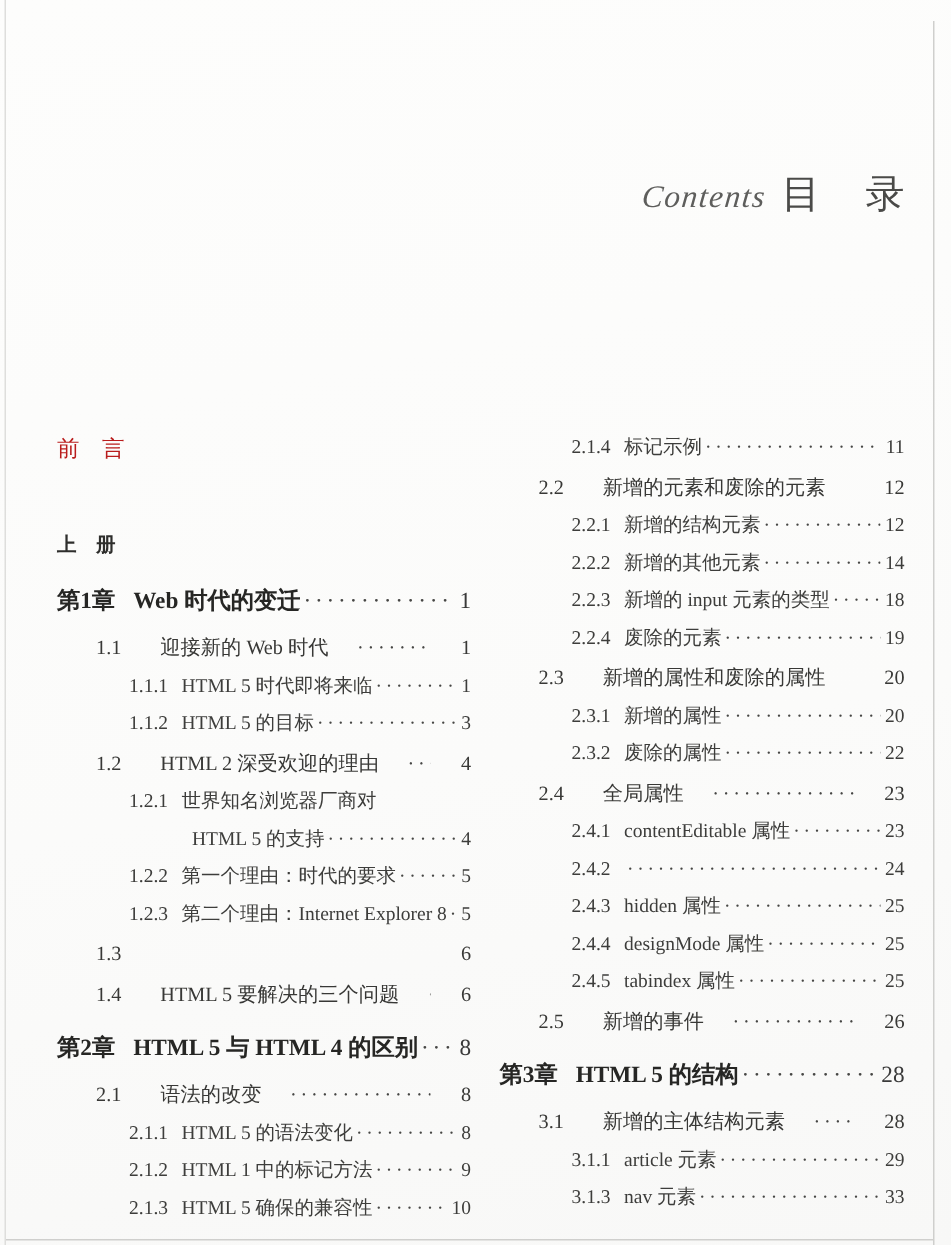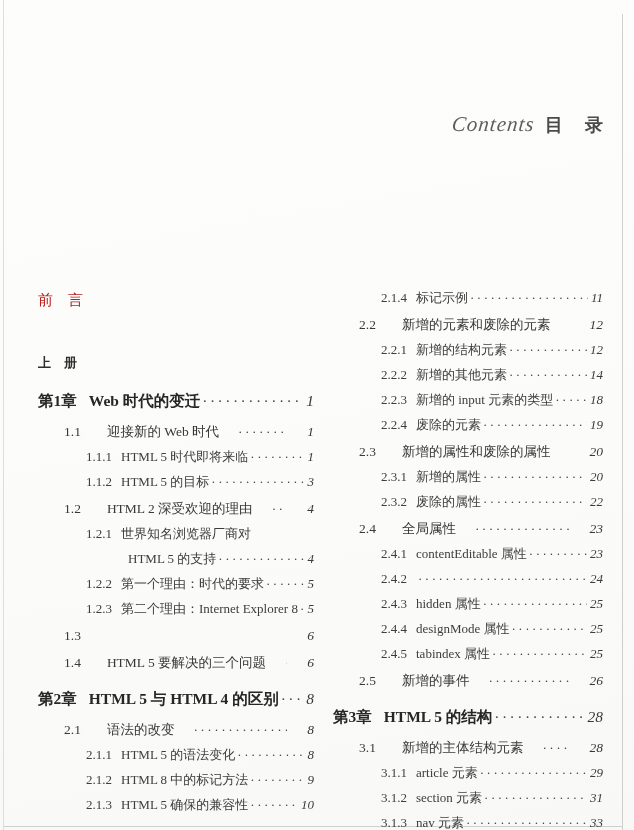--- a/index.html
+++ b/index.html
@@ -26,24 +26,23 @@
   .contents-script {
     font-style: italic;
     font-size: 21px;
     letter-spacing: 1px;
     color: #5e5e5c;
     margin-right: 10px;
     transform: skewX(-6deg);
     display: inline-block;
   }
   .cn-title {
-    font-size: 18px;
+    font-size: 26px;
     color: #4a4a48;
     letter-spacing: 2px;
-    font-weight: bold;
   }
 
   
   .col { position: absolute; }
   #col-left  { left: 38px;  top: 288px; width: 276px; }
   #col-right { left: 333px; top: 285px; width: 270px; }
 
   .preface {
     font-size: 15px; line-height: 25px; color: #b91c1c;
   }
@@ -57,21 +56,21 @@
   .row {
     display: flex; align-items: flex-end;
     font-size: 13px; line-height: 25px;
     white-space: nowrap;
   }
   .row .num   { margin-right: 9px; flex: 0 0 auto; }
   .row .title { flex: 0 1 auto; overflow: hidden; }
   .row .dots  { flex: 1 1 0; min-width: 0; overflow: hidden; margin: 0 2px; color: #464644; }
   .row .dots::after { content: "····································································"; letter-spacing: 2.5px; }
   .row.no-dots .dots::after { content: ""; }
-  .row .page  { flex: 0 0 auto; padding-left: 1px; font-weight: 400; font-style: italic; }
+  .row .page  { flex: 0 0 auto; padding-left: 1px; font-weight: 400; }
 
   .row.chapter {
     font-size: 15.5px; line-height: 28px;
     margin-top: 10px; margin-bottom: 4px;
     color: #262624;
   }
   .row.chapter .num, .row.chapter .title { font-weight: 700; }
   .row.chapter .num { margin-right: 12px; }
   .row.chapter .page { color: #3a3a3a; }
 
@@ -171,21 +170,21 @@
         <span class="page">8</span>
       </div>
       <div class="row subsection">
         <span class="num">2.1.1</span>
         <span class="title">HTML 5 的语法变化</span>
         <span class="dots"></span>
         <span class="page">8</span>
       </div>
       <div class="row subsection">
         <span class="num">2.1.2</span>
-        <span class="title">HTML 8 中的标记方法</span>
+        <span class="title">HTML 1 中的标记方法</span>
         <span class="dots"></span>
         <span class="page">9</span>
       </div>
       <div class="row subsection">
         <span class="num">2.1.3</span>
         <span class="title">HTML 5 确保的兼容性</span>
         <span class="dots"></span>
         <span class="page">10</span>
       </div>
     </div>
@@ -300,25 +299,19 @@
         <span class="dots"></span>
         <span class="page">28</span>
       </div>
       <div class="row subsection">
         <span class="num">3.1.1</span>
         <span class="title">article 元素</span>
         <span class="dots"></span>
         <span class="page">29</span>
       </div>
       <div class="row subsection">
-        <span class="num">3.1.2</span>
-        <span class="title">section 元素</span>
-        <span class="dots"></span>
-        <span class="page">31</span>
-      </div>
-      <div class="row subsection">
         <span class="num">3.1.3</span>
         <span class="title">nav 元素</span>
         <span class="dots"></span>
         <span class="page">33</span>
       </div>
     </div>
 </div>
 
 </body></html>

